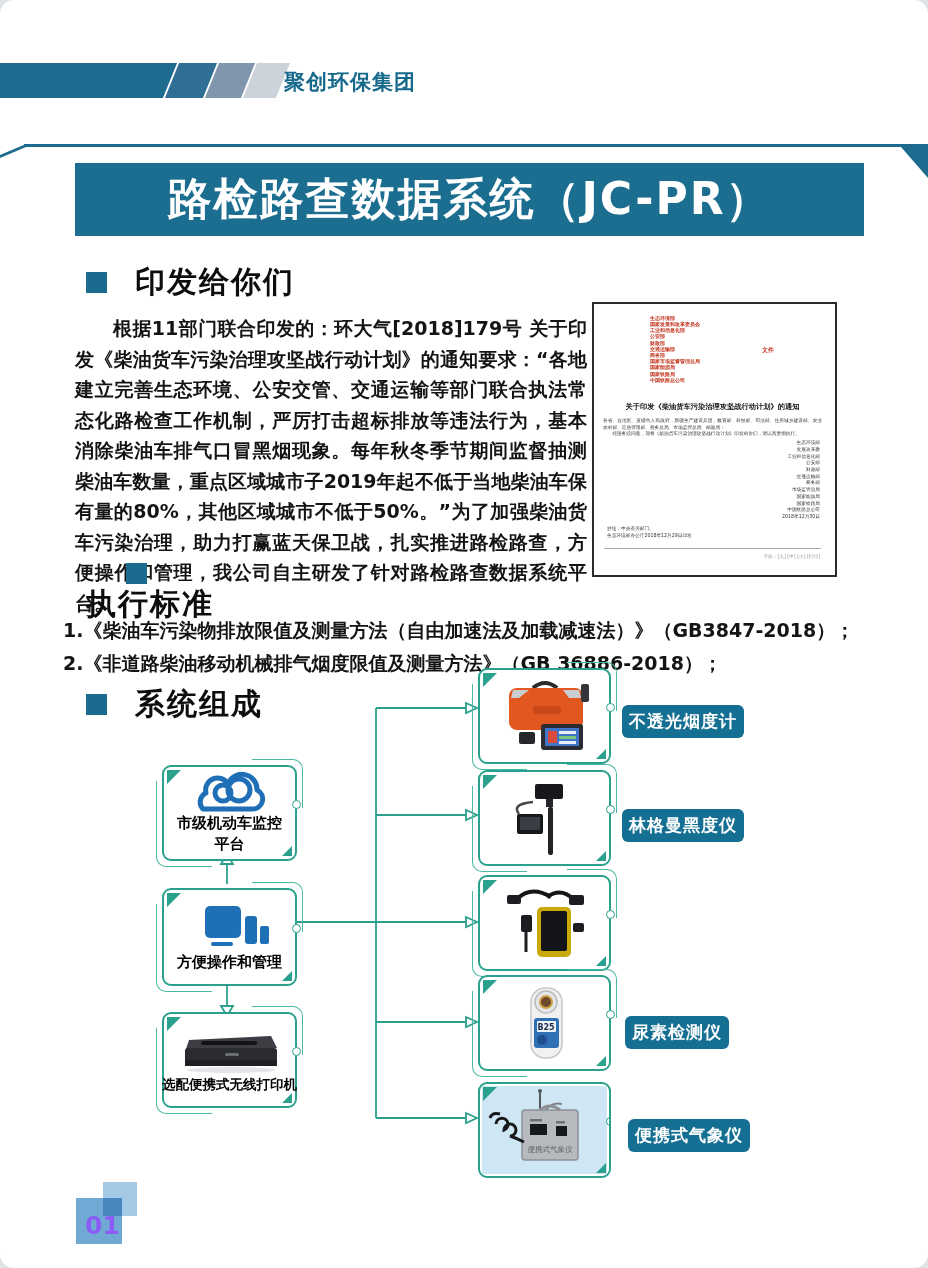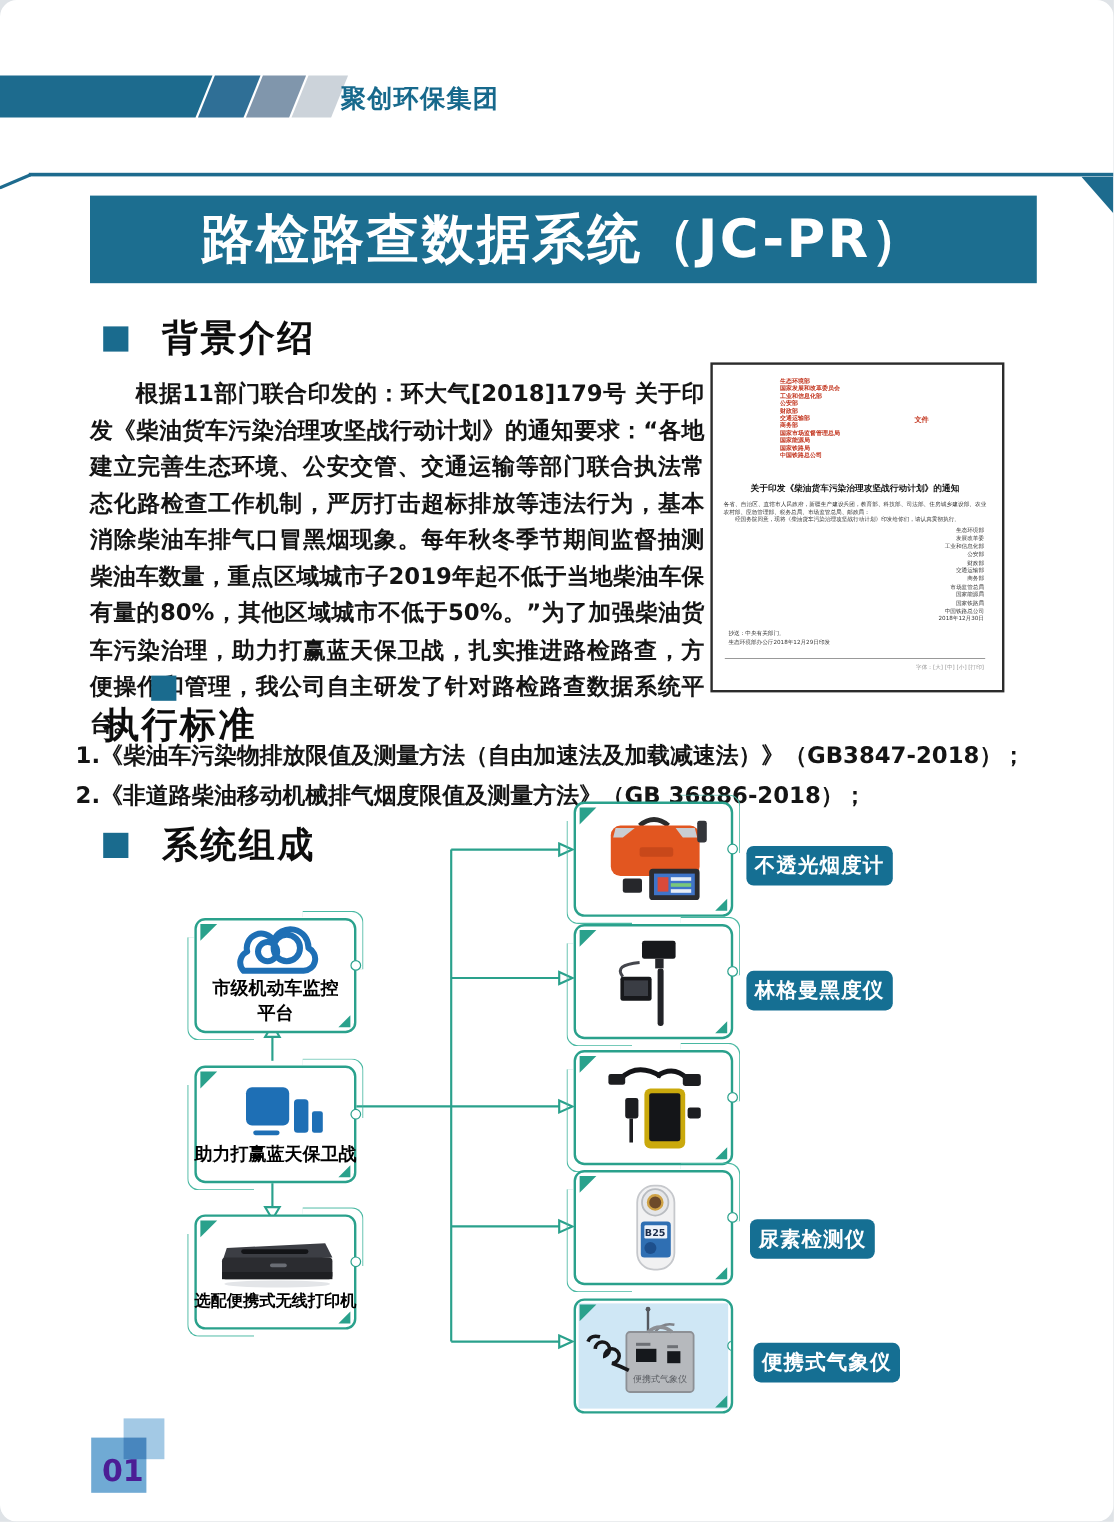--- a/index.html
+++ b/index.html
@@ -67,21 +67,21 @@
   .tbox .cap.small{font-size:13.5px;}
   
   .dlabel{position:absolute;background:#156f93;color:#fff;font-size:17px;font-weight:700;
         padding:5px 7px;border-radius:6px;white-space:nowrap;z-index:2;letter-spacing:1px;}
   
   .wires{position:absolute;left:0;top:0;z-index:1;}
   
   .pn-light{position:absolute;left:103px;top:1182px;width:34px;height:34px;background:#a3c9e5;}
   .pn-dark{position:absolute;left:76px;top:1198px;width:46px;height:46px;
         background:rgba(96,161,207,0.9);mix-blend-mode:multiply;}
-  .pn-num{position:absolute;left:85px;top:1211px;color:#4c1d95;font-size:25px;font-weight:700;
+  .pn-num{position:absolute;left:85px;top:1211px;color:#8b5cf6;font-size:25px;font-weight:700;
         z-index:2;}
 </style>
 </head>
 <body>
 
 <div class="page">
 
   <div class="hdr-bars">
     <span style="left:-30px;width:200px;background:#1d6b8e;"></span>
     <span style="left:172px;width:38px;background:#2f6f96;"></span>
@@ -92,21 +92,21 @@
   <div class="hdr-line-tip"></div>
   <div class="hdr-line"></div>
   <div class="hdr-tri"></div>
 
   <div class="banner">
     <span class="t">路检路查数据系统（JC-PR）</span>
   </div>
 
   <div class="sec" style="top:262px;">
     <span class="sq"></span>
-    <span class="tt">背景介绍</span>
+    <span class="tt">印发给你们</span>
   </div>
   <div class="bg-par">根据11部门联合印发的：环大气[2018]179号 关于印发《柴油货车污染治理攻坚战行动计划》的通知要求：“各地建立完善生态环境、公安交管、交通运输等部门联合执法常态化路检查工作机制，严厉打击超标排放等违法行为，基本消除柴油车排气口冒黑烟现象。每年秋冬季节期间监督抽测柴油车数量，重点区域城市子2019年起不低于当地柴油车保有量的80%，其他区域城市不低于50%。”为了加强柴油货车污染治理，助力打赢蓝天保卫战，扎实推进路检路查，方便操作和管理，我公司自主研发了针对路检路查数据系统平台。</div>
 
   <div class="doc">
     <div class="doc-scale">
       <div class="doc-agencies">
         <div>生态环境部</div>
         <div>国家发展和改革委员会</div>
         <div>工业和信息化部</div>
         <div>公安部</div>
@@ -199,21 +199,21 @@
   <div class="tbox" style="left:162px;top:888px;width:131px;height:94px;">
     <span class="tri-tl"></span>
     <span class="tri-br"></span>
     <span class="dot"></span>
     <svg width="86" height="50" viewBox="0 0 86 50">
       <rect x="18" y="4" width="36" height="32" rx="5" fill="#1e6fb5"></rect>
       <rect x="24" y="40" width="22" height="4" rx="2" fill="#1e6fb5"></rect>
       <rect x="58" y="14" width="12" height="28" rx="3" fill="#1e6fb5"></rect>
       <rect x="73" y="24" width="9" height="18" rx="2" fill="#1e6fb5"></rect>
     </svg>
-    <div class="cap">助力打赢蓝天保卫战</div>
+    <div class="cap">方便操作和管理</div>
   </div>
 
   <div class="tbox" style="left:162px;top:1012px;width:131px;height:92px;">
     <span class="tri-tl"></span>
     <span class="tri-br"></span>
     <span class="dot"></span>
     <svg width="110" height="48" viewBox="0 0 110 48">
       <polygon points="14,14 96,10 102,22 10,26" fill="#3c3e44"></polygon>
       <rect x="10" y="22" width="92" height="18" rx="3" fill="#2b2c30"></rect>
       <rect x="26" y="15" width="56" height="4" rx="2" fill="#131417"></rect>

